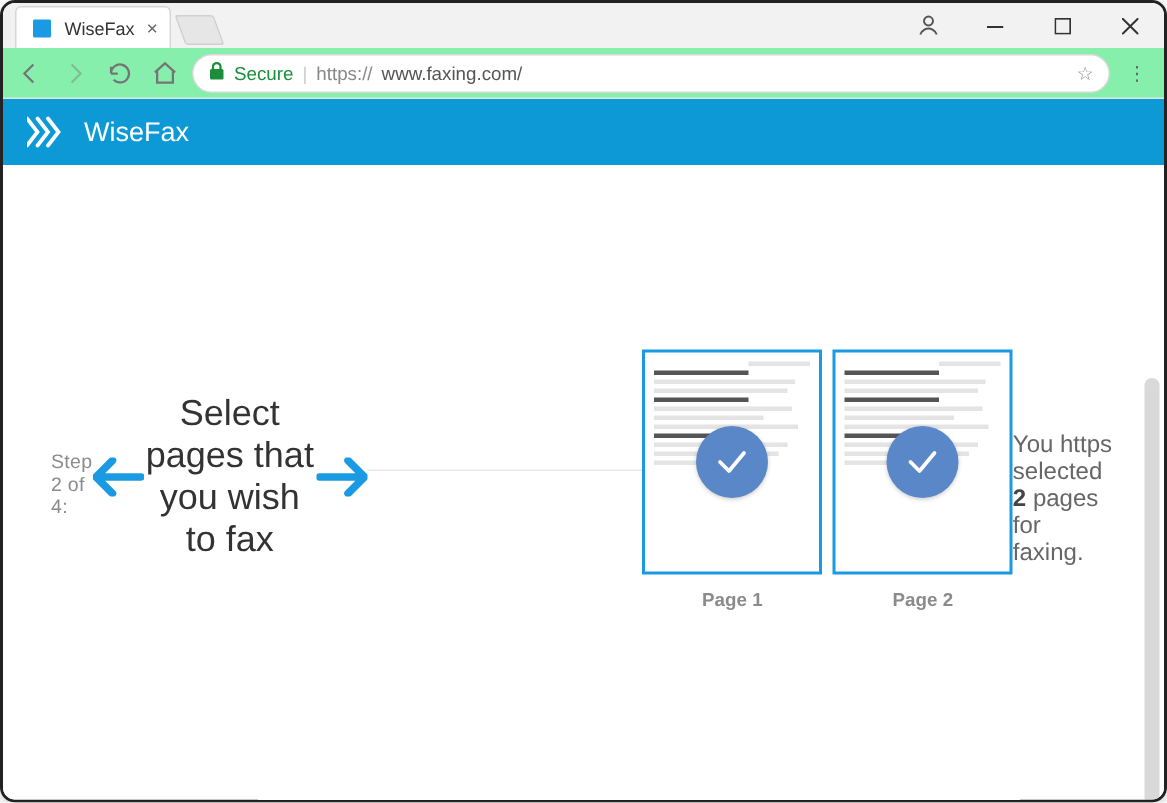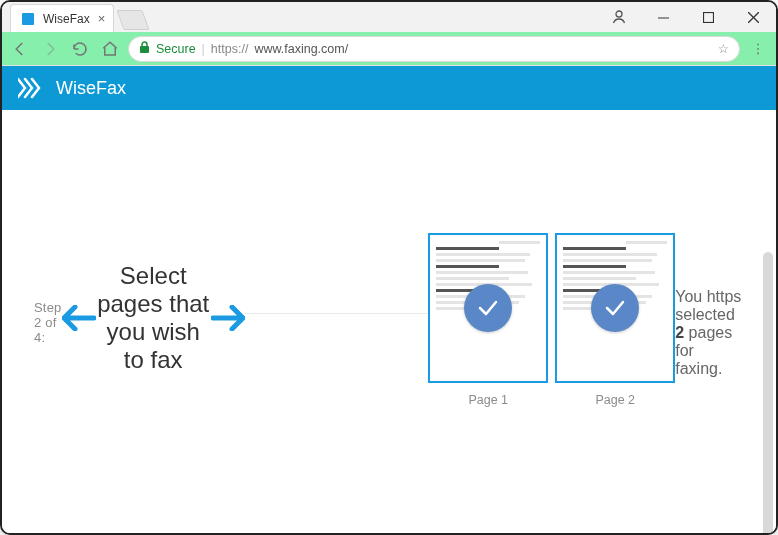--- a/index.html
+++ b/index.html
@@ -151,20 +151,21 @@
     .heading .bold { font-weight:400; }
     .divider {
       width:100%; height:1px;
       background:#e9e9e9;
       margin-bottom:22px;
     }
     .pages-row {
       display:flex;
       gap:7px;
       margin-bottom:10px;
+      font-weight:bold;
     }
     .page-item {
       width:120px;
       display:flex;
       flex-direction:column;
       align-items:center;
     }
     .page-thumb {
       width:120px; height:150px;
       border:2px solid #1a9ae2;

